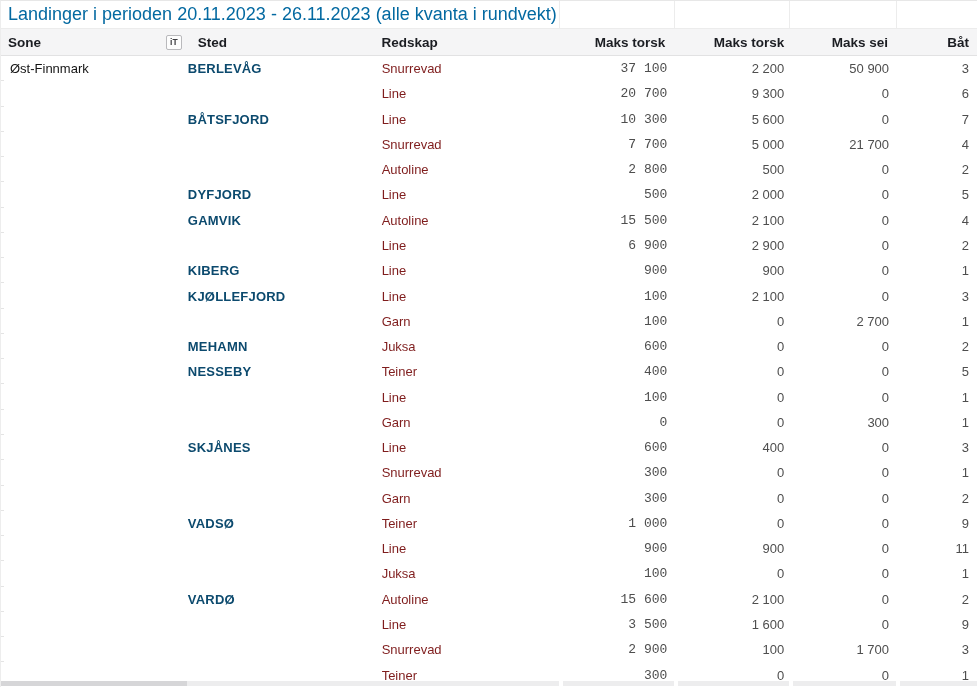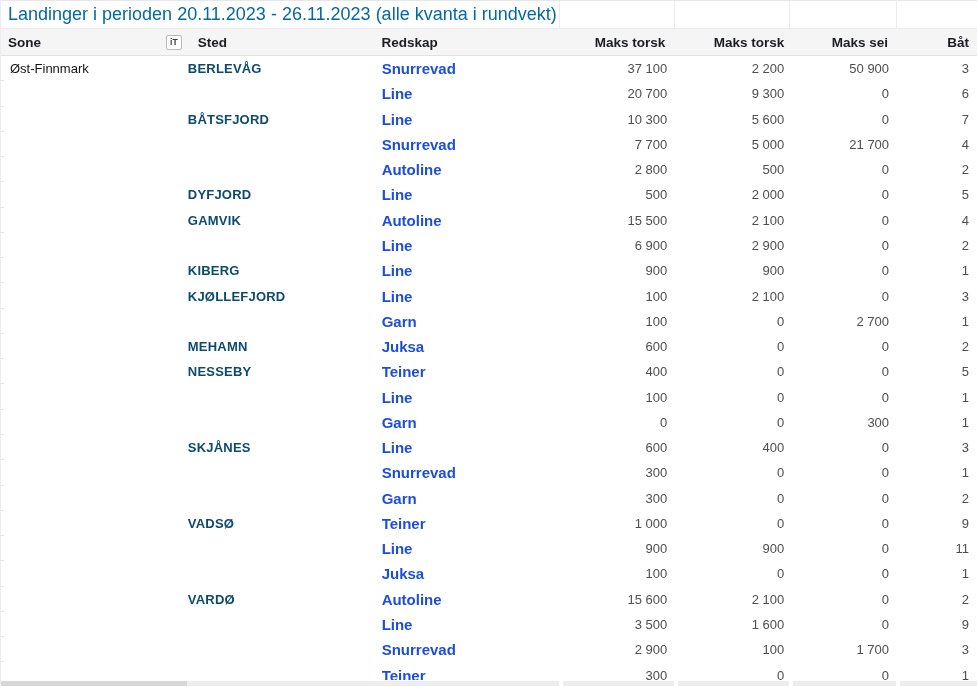--- a/index.html
+++ b/index.html
@@ -50,23 +50,23 @@
     font-size:8.5px; font-weight:bold; color:#3a3a3e; letter-spacing:0;
   }
 
   
   .body { height:632px; overflow:hidden; }
   .row { display:flex; height:25.28px; align-items:center; }
   .c { height:100%; display:flex; align-items:center; white-space:nowrap; overflow:hidden; }
   .rail { width:3px; border-bottom:1px solid #e4e4e4; }
   .c-sone { width:162px; padding-left:6px; font-weight:normal; font-size:13px; color:#141414; }
   .c-sted { width:212px; padding-left:22px; font-weight:bold; font-size:13px; color:#0c4a6e; letter-spacing:.2px; }
-  .c-redskap { width:183px; padding-left:4px; font-size:15px; color:#1d4ed8;font-weight:bold; }
+  .c-redskap { width:183px; padding-left:4px; font-size:13px; color:#7f1d1d; }
   .num { justify-content:flex-end; font-size:13px; color:#4e4e4e; }
-  .c-torsk { width:115px; padding-right:8px; }
+  .c-torsk { width:115px; padding-right:8px;font-family:Liberation Mono, monospace; }
   .c-hyse  { width:115px; padding-right:6px; }
   .c-sei   { width:107px; padding-right:8px; }
   .c-baat  { width:80px;  padding-right:8px; }
 
   
   .bottom-strip { position:absolute; left:0; right:0; bottom:0; height:7px; background:#fff; }
   .seg { position:absolute; bottom:1px; height:5px; background:#ededee; }
   .seg1 { left:0;   width:558px; }
   .seg2 { left:562px; width:111px; }
   .seg3 { left:677px; width:111px; }

